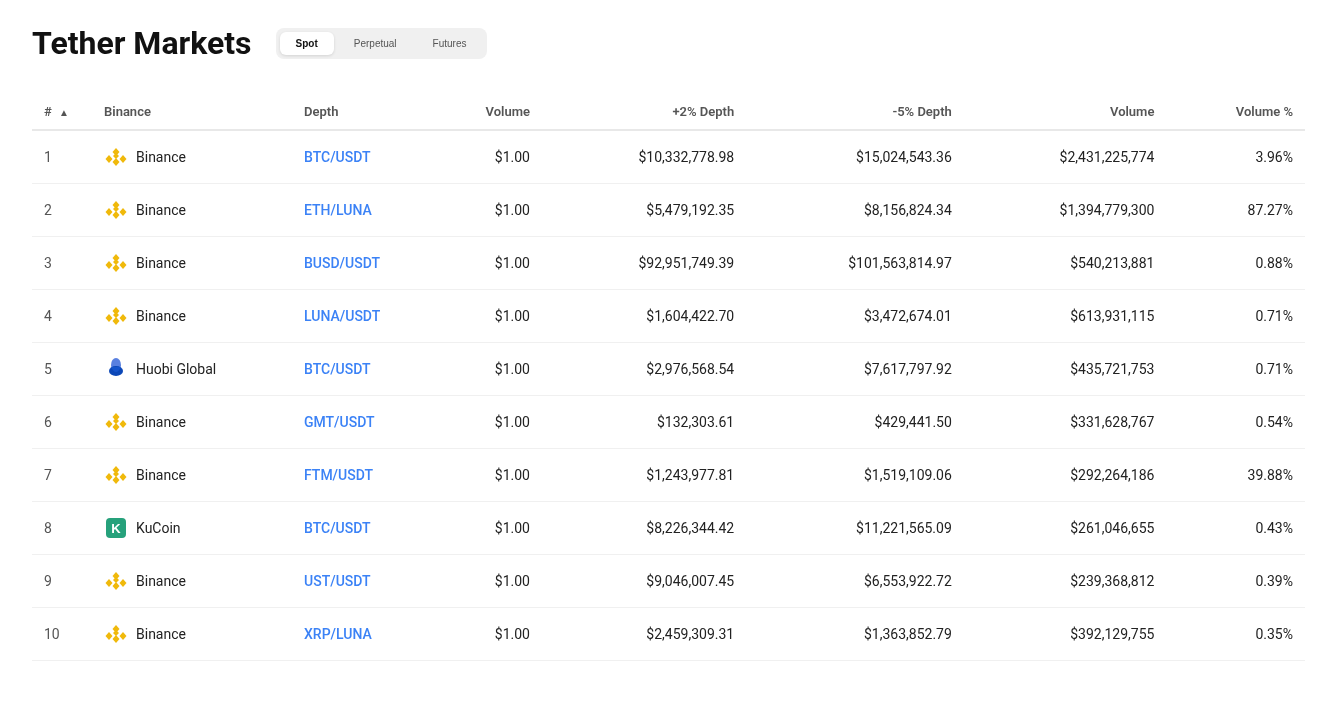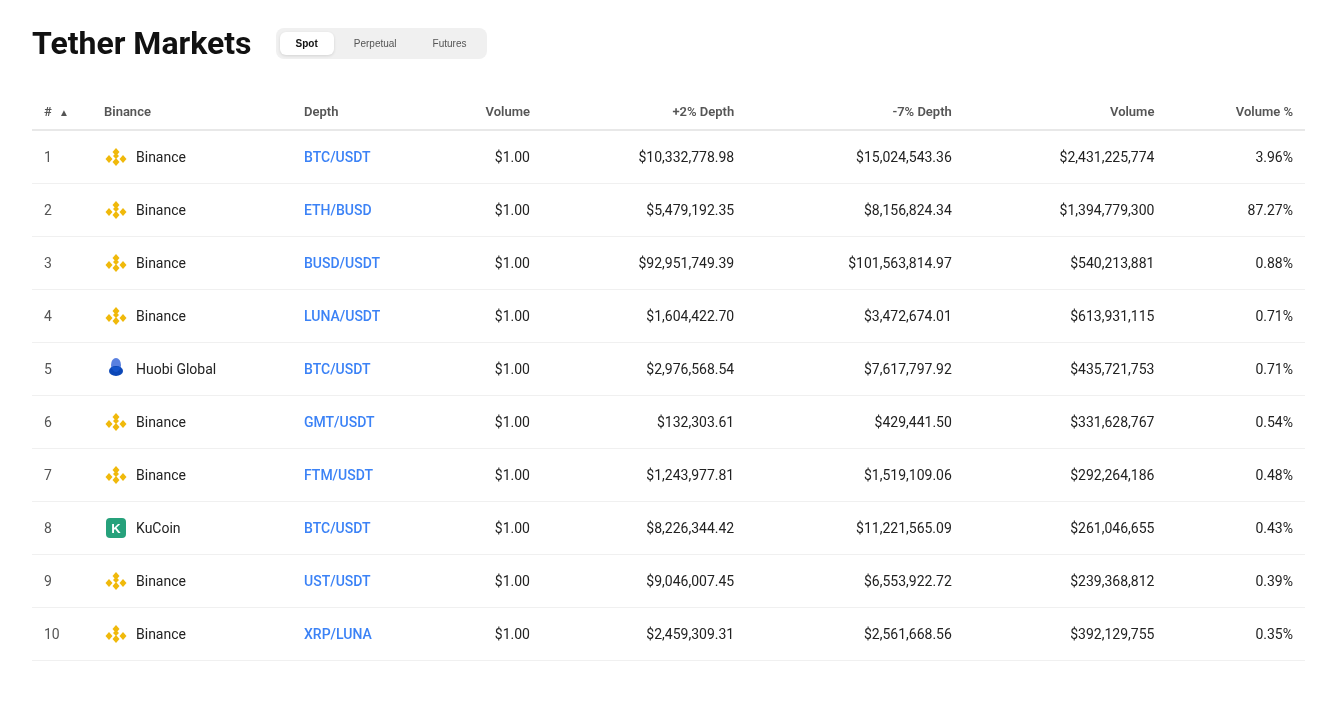--- a/index.html
+++ b/index.html
@@ -124,21 +124,21 @@
 <table>
   <thead>
     <tr>
       <th style="width:60px;">
         # <span class="sort-icon">▲</span>
       </th>
       <th style="width:200px;">Binance</th>
       <th style="width:150px;">Depth</th>
       <th style="width:100px;">Volume</th>
       <th>+2% Depth</th>
-      <th>-7% Depth</th>
+      <th>-5% Depth</th>
       <th>Volume</th>
       <th>Volume %</th>
     </tr>
   </thead>
   <tbody id="table-body">
   <tr>
     <td>1</td>
     <td>
       <div class="source-cell">
         <span class="exchange-icon">
@@ -169,21 +169,21 @@
       <polygon points="12,3 15.5,7 12,11 8.5,7" fill="#F0B90B"></polygon>
       <polygon points="5,10 8.5,14 5,18 1.5,14" fill="#F0B90B"></polygon>
       <polygon points="19,10 22.5,14 19,18 15.5,14" fill="#F0B90B"></polygon>
       <polygon points="12,13 15.5,17 12,21 8.5,17" fill="#F0B90B"></polygon>
       <polygon points="12,8 15,11 12,14 9,11" fill="#F0B90B"></polygon>
     </svg>
             </span>
         <span>Binance</span>
       </div>
     </td>
-    <td><a href="#" class="pair-link">ETH/BUSD</a></td>
+    <td><a href="#" class="pair-link">ETH/LUNA</a></td>
     <td>$1.00</td>
     <td>$5,479,192.35</td>
     <td>$8,156,824.34</td>
     <td>$1,394,779,300</td>
     <td>87.27%</td>
   </tr>
       <tr>
     <td>3</td>
     <td>
       <div class="source-cell">
@@ -287,21 +287,21 @@
     </svg>
             </span>
         <span>Binance</span>
       </div>
     </td>
     <td><a href="#" class="pair-link">FTM/USDT</a></td>
     <td>$1.00</td>
     <td>$1,243,977.81</td>
     <td>$1,519,109.06</td>
     <td>$292,264,186</td>
-    <td>0.48%</td>
+    <td>39.88%</td>
   </tr>
       <tr>
     <td>8</td>
     <td>
       <div class="source-cell">
         <span class="exchange-icon">
               <svg width="24" height="24" viewBox="0 0 24 24">
       <rect x="2" y="2" width="20" height="20" rx="4" fill="#26A17B"></rect>
       <text x="12" y="17" text-anchor="middle" font-size="13" font-weight="bold" fill="white" font-family="Arial">K</text>
     </svg>
@@ -351,18 +351,18 @@
       <polygon points="12,13 15.5,17 12,21 8.5,17" fill="#F0B90B"></polygon>
       <polygon points="12,8 15,11 12,14 9,11" fill="#F0B90B"></polygon>
     </svg>
             </span>
         <span>Binance</span>
       </div>
     </td>
     <td><a href="#" class="pair-link">XRP/LUNA</a></td>
     <td>$1.00</td>
     <td>$2,459,309.31</td>
-    <td>$2,561,668.56</td>
+    <td>$1,363,852.79</td>
     <td>$392,129,755</td>
     <td>0.35%</td>
   </tr>
     </tbody>
 </table>
 
 </body></html>

